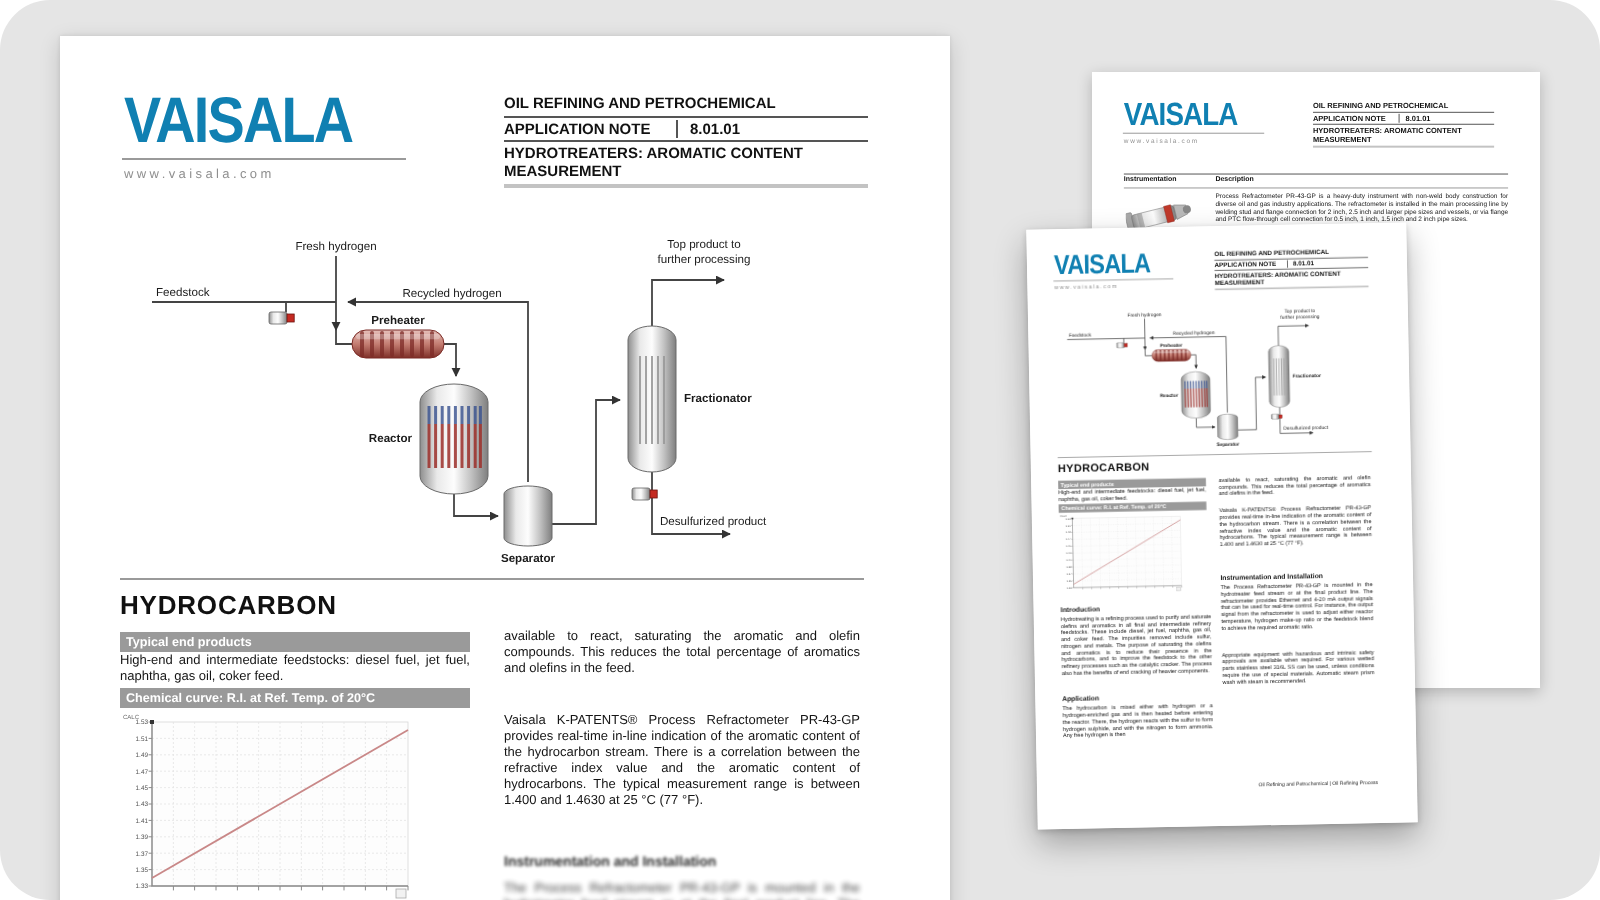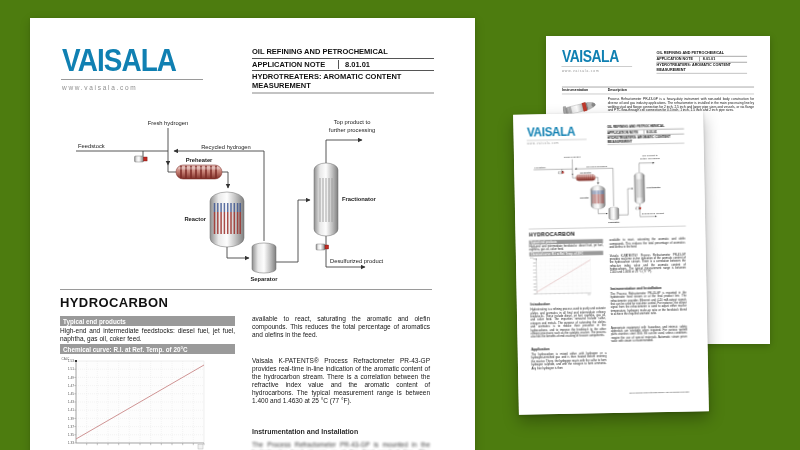--- a/index.html
+++ b/index.html
@@ -1,17 +1,17 @@
 <!DOCTYPE html>
 <html><head>
 <meta charset="utf-8">
 <style>
   html,body{margin:0;padding:0;background:#ffffff;}
-  .canvas{position:relative;width:800px;height:450px;background:#4d7c0f;overflow:hidden;
-          font-family:"Liberation Sans","DejaVu Sans",sans-serif;}
+  .canvas{position:relative;width:800px;height:450px;background:#e5e5e5;overflow:hidden;
+          font-family:"Liberation Sans","DejaVu Sans",sans-serif;border-radius:25px;}
   .page{position:absolute;background:#ffffff;overflow:hidden;}
   #page1{left:30px;top:18px;width:445px;height:440px;box-shadow:0 3px 10px rgba(0,0,0,.16),0 0 2px rgba(0,0,0,.10);z-index:3;}
   #page2{left:546px;top:36px;width:224px;height:308px;box-shadow:0 2px 7px rgba(0,0,0,.22);z-index:1;}
   #page3{left:516px;top:113px;width:190px;height:300px;transform:rotate(-1.1deg);
          box-shadow:0 7px 16px rgba(0,0,0,.30),0 1px 3px rgba(0,0,0,.18);z-index:2;}
   .inner{position:absolute;left:0;top:0;transform-origin:0 0;background:#fff;}
   #page2 .inner{width:450px;height:630px;transform:scale(0.4977);filter:blur(.35px);}
   #page3 .inner{width:450px;height:711px;transform:scale(0.4222);filter:blur(.28px);}
   .abs{position:absolute;}
   .logo{font-weight:bold;font-size:31px;letter-spacing:-1px;color:#1080b2;transform:scale(.9,1.04);transform-origin:left top;white-space:nowrap;}

